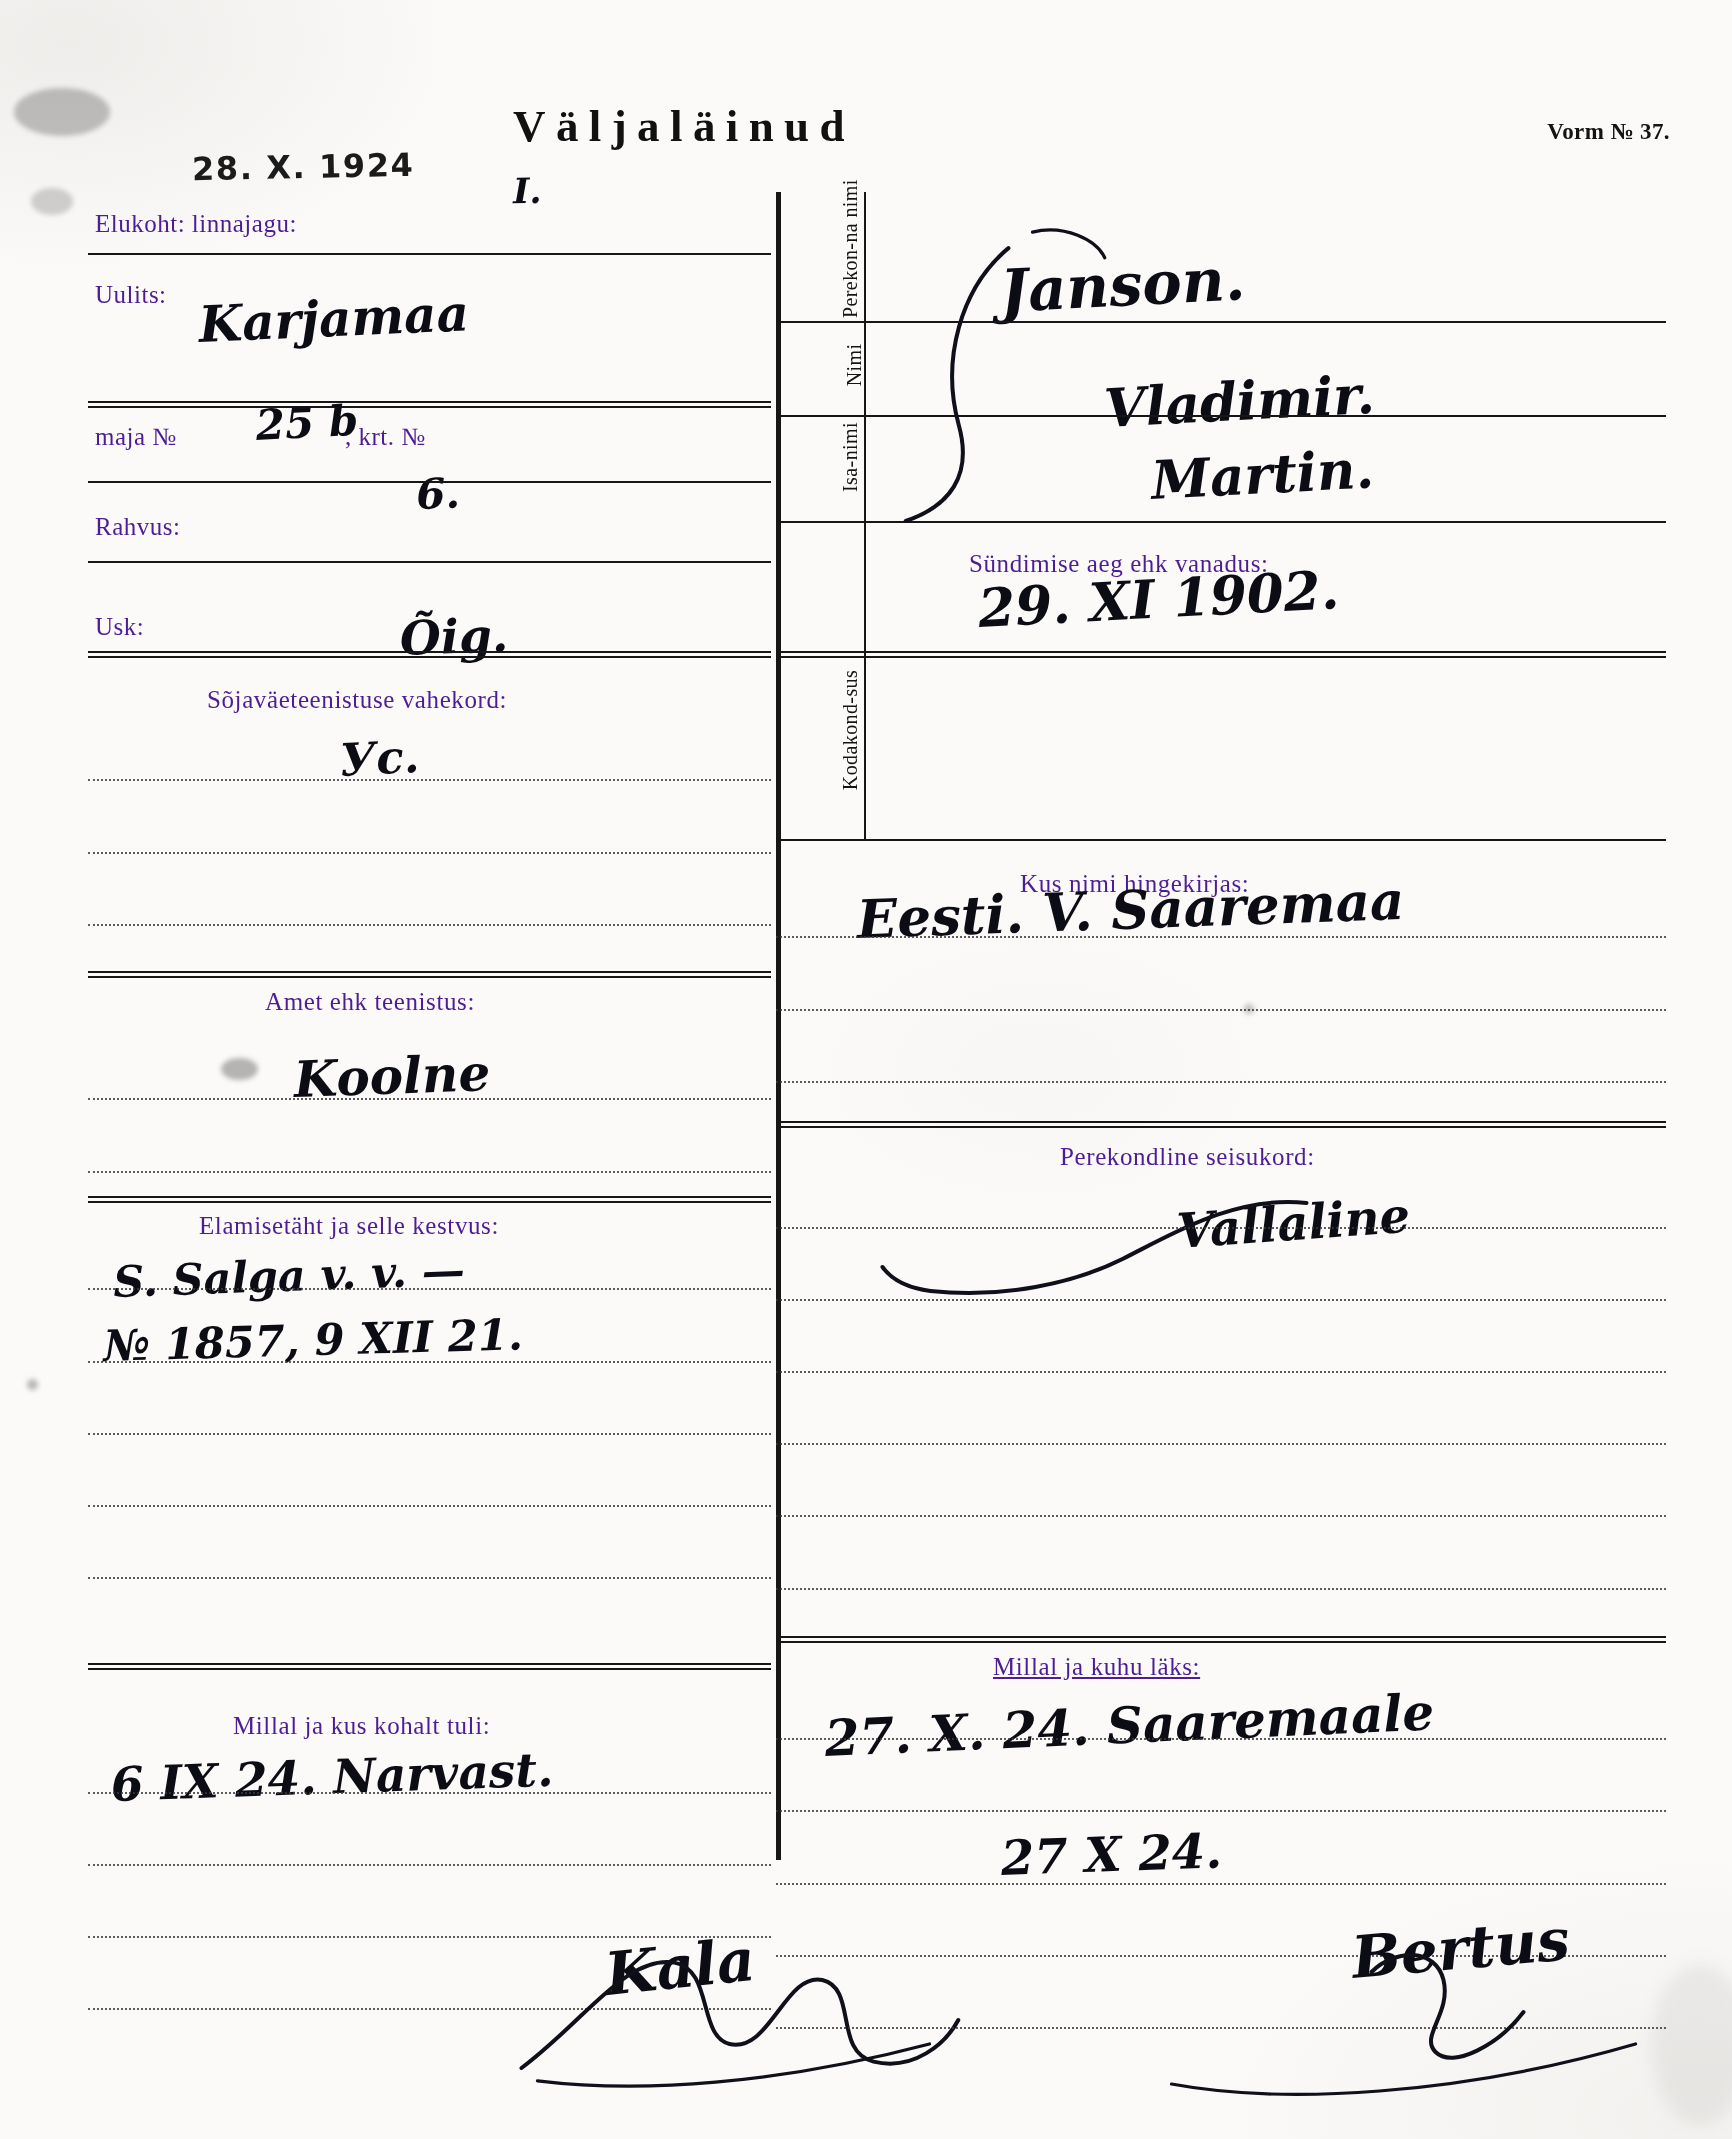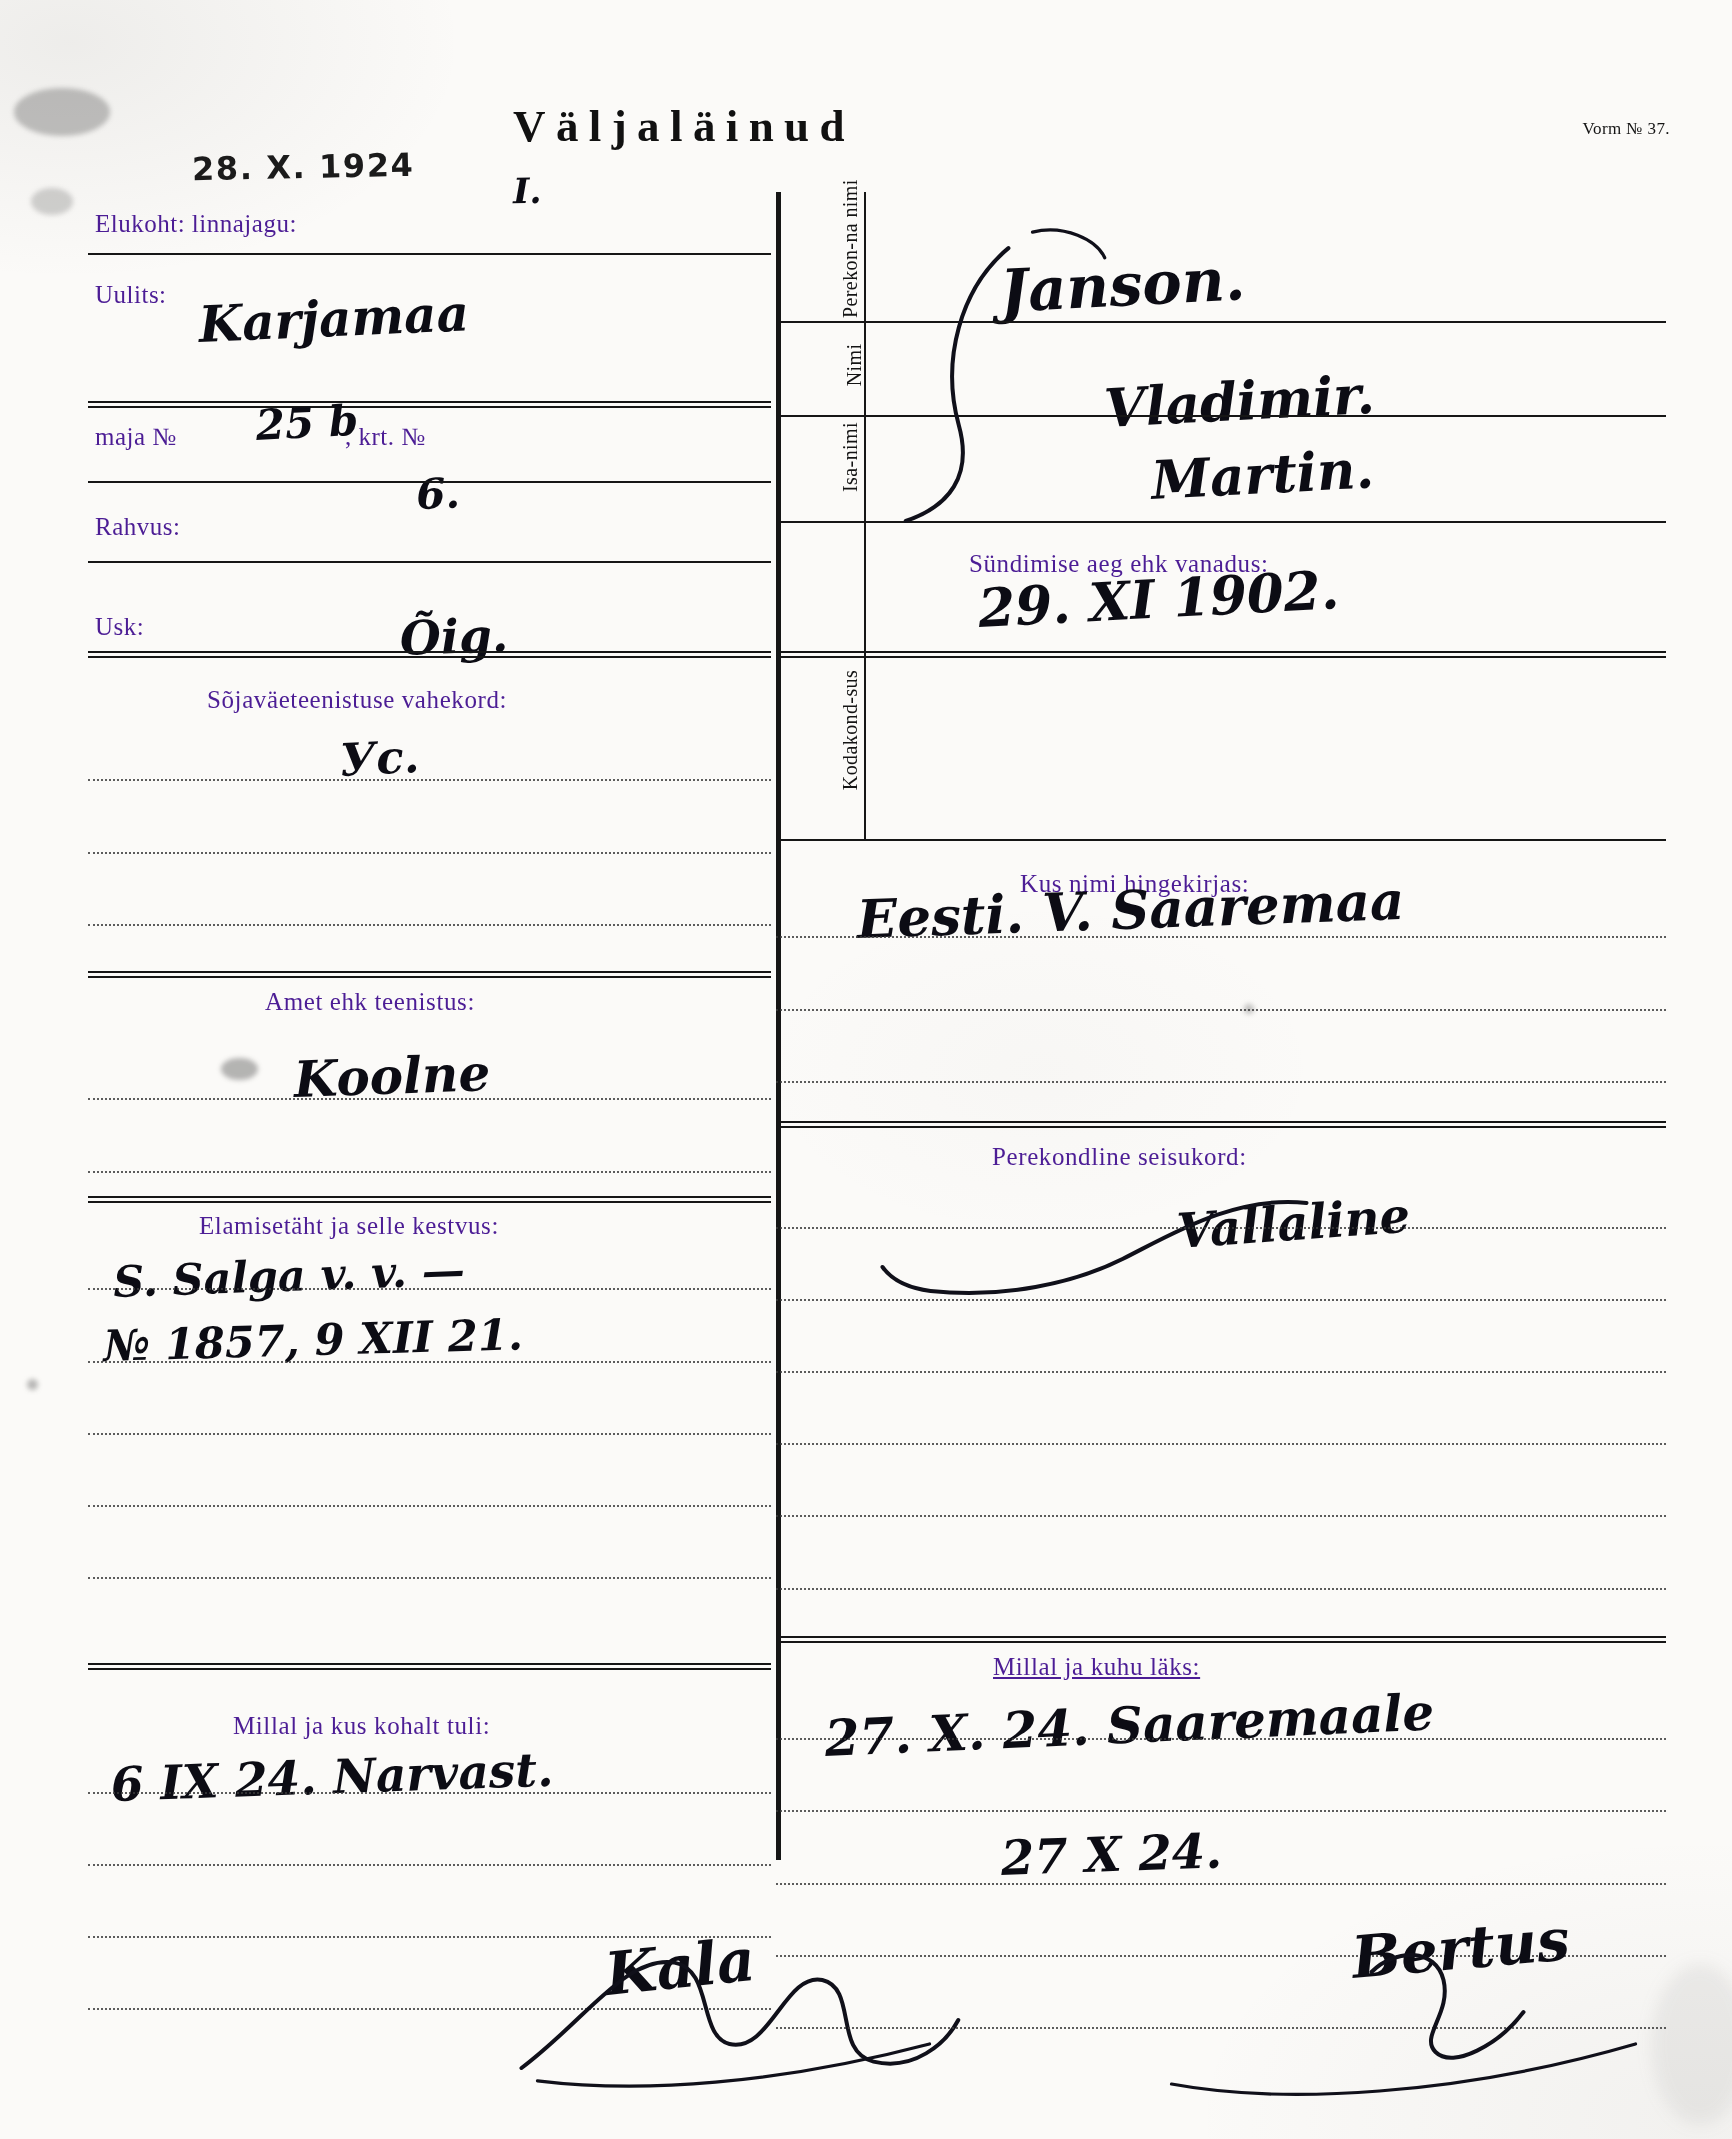--- a/index.html
+++ b/index.html
@@ -60,23 +60,23 @@
     top: 100px;
     font-size: 45px;
     letter-spacing: 10.4px;
     font-weight: 700;
     color: #111;
   }
   #form-no {
     position: absolute;
     right: 63px;
     top: 119px;
-    font-size: 17px;
+    font-size: 23px;
     letter-spacing: 0.4px;
-    font-weight: 400;
+    font-weight: 700;
   }
 
   
   .vlabel {
     position: absolute;
     transform-origin: 0 0;
     transform: rotate(-90deg);
     font-size: 20px;
     letter-spacing: 0.4px;
     text-align: center;
@@ -262,21 +262,21 @@
   <div class="hand script" style="left:994px; top:722px; font-size:47px;"></div>
   <div class="hr" style="left:776px; top:839px; width:890px;"></div>
 
   <div class="printed lbl-c" style="left:1020px; top:870px;">Kus nimi hingekirjas:</div>
   <div class="hand script" style="left:858px; top:888px; font-size:53px; transform:rotate(-2deg);">Eesti. V. Saaremaa</div>
   <div class="dotted" style="left:776px; top:936px; width:890px;"></div>
   <div class="dotted" style="left:776px; top:1009px; width:890px;"></div>
   <div class="dotted" style="left:776px; top:1081px; width:890px;"></div>
   <div class="hr double" style="left:776px; top:1121px; width:890px;"></div>
 
-  <div class="printed lbl-c" style="left:992px; top:1143px;">Perekondline seisukord:</div>
+  <div class="printed lbl-c" style="left:1060px; top:1143px;">Perekondline seisukord:</div>
   <div class="hand script" style="left:1179px; top:1203px; font-size:48px; transform:rotate(-4deg);">Vallaline</div>
   <svg class="ink" style="left:858px; top:1179px; width:529px; height:136px;" viewBox="0 0 660 170">
     <path d="M560 30 C 470 20, 390 70, 330 100 C 270 130, 180 150, 90 140 C 60 136, 40 124, 30 110" stroke-width="5"></path>
   </svg>
   <div class="dotted" style="left:776px; top:1227px; width:890px;"></div>
   <div class="dotted" style="left:776px; top:1299px; width:890px;"></div>
   <div class="dotted" style="left:776px; top:1371px; width:890px;"></div>
   <div class="dotted" style="left:776px; top:1443px; width:890px;"></div>
   <div class="dotted" style="left:776px; top:1515px; width:890px;"></div>
   <div class="dotted" style="left:776px; top:1588px; width:890px;"></div>

